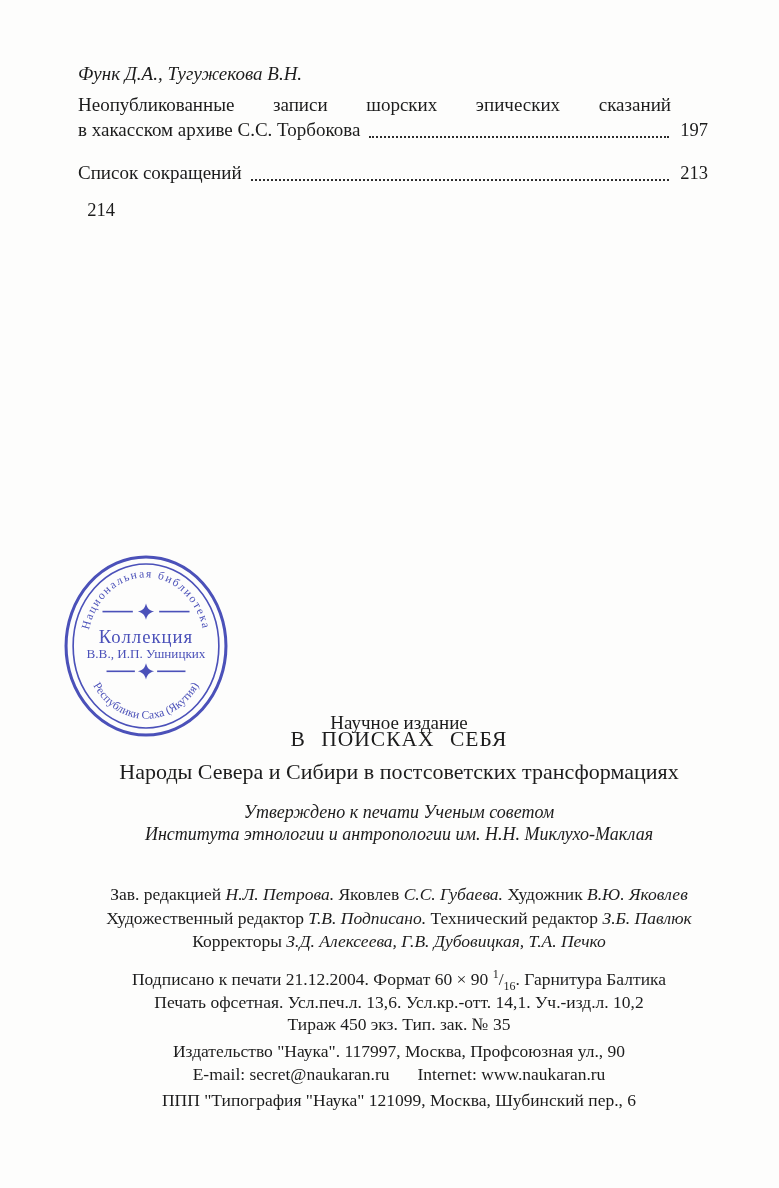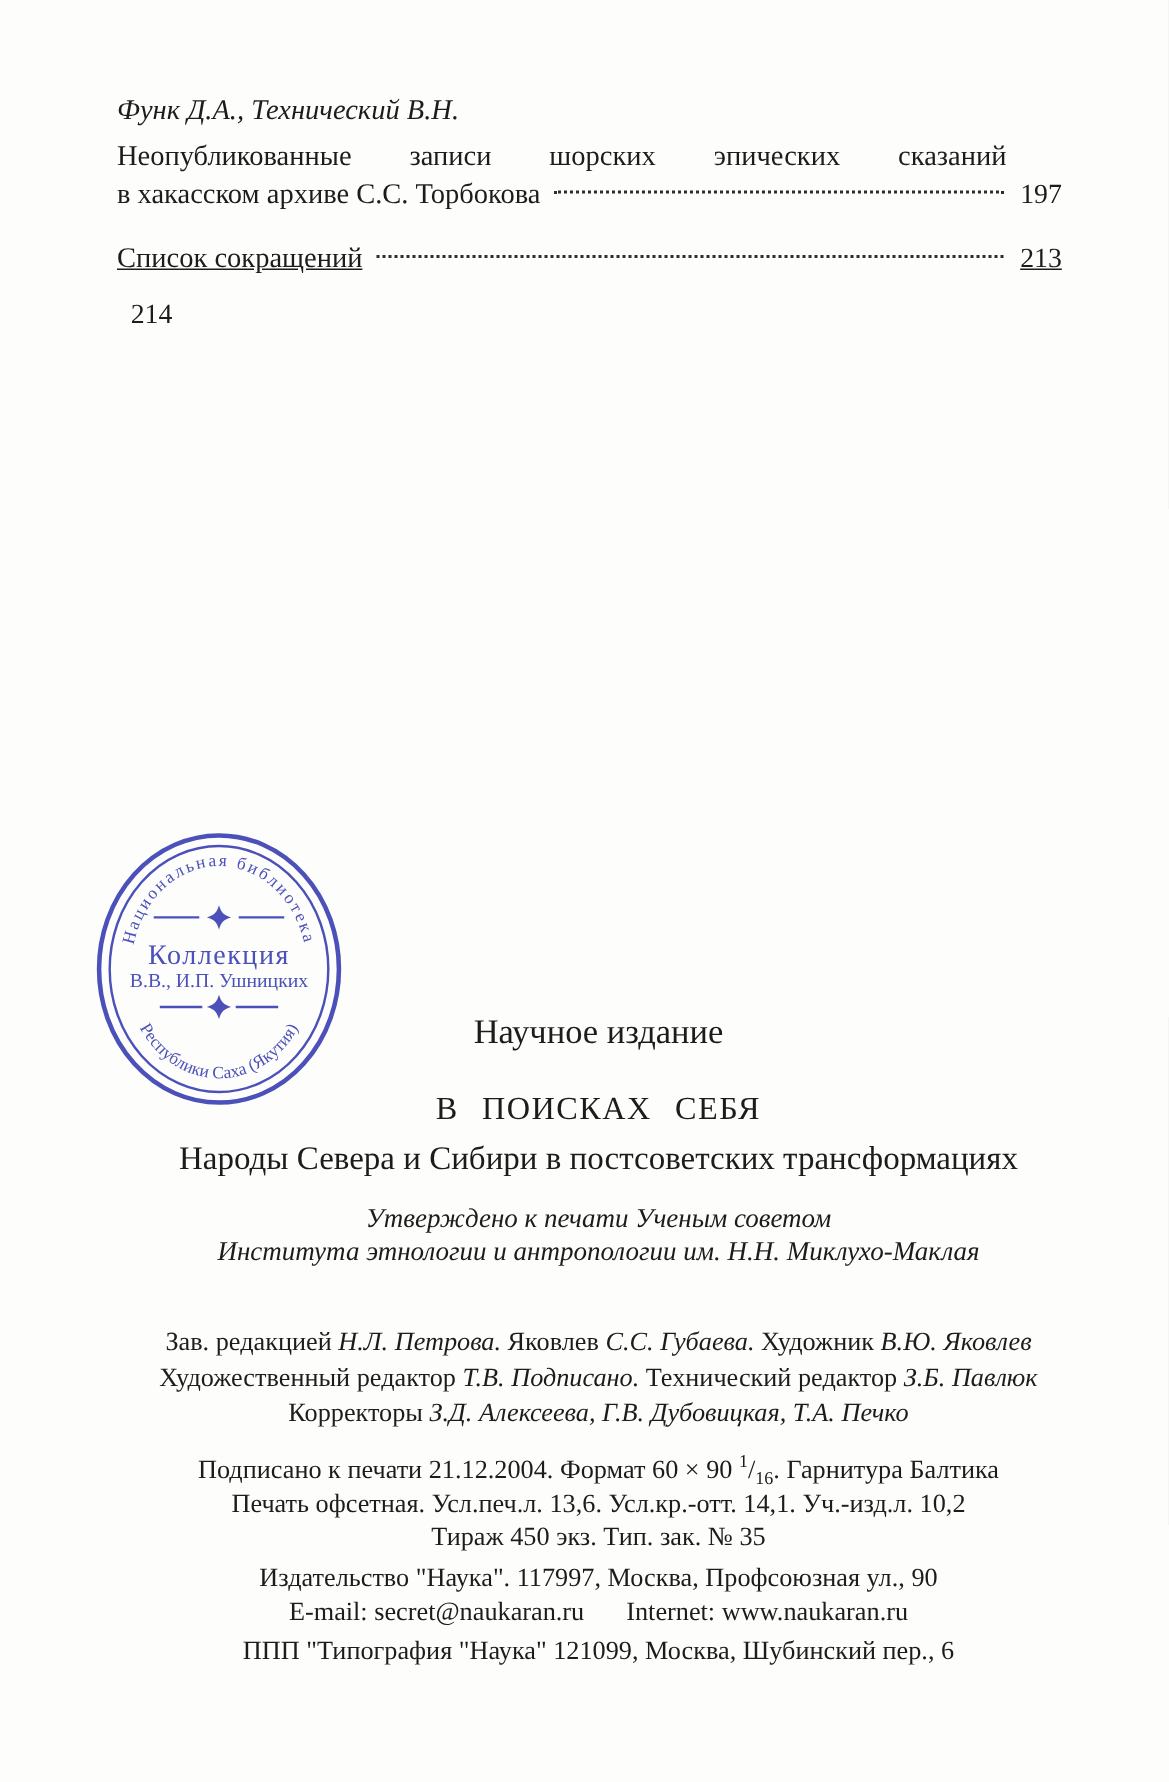--- a/index.html
+++ b/index.html
@@ -17,57 +17,57 @@
   }
 
   
   .toc { position:absolute; left:78px; top:62px; width:639px; }
   .toc-authors {
     font-style:italic; font-size:19px; line-height:24px; margin-bottom:6px;
   }
   .toc-row { display:flex; align-items:baseline; font-size:19px; line-height:25px; }
   .toc-main { flex:1 1 auto; min-width:0; }
   .toc-just { text-align:justify; text-align-last:justify; }
-  .toc-flex { display:flex; align-items:center; }
+  .toc-flex { display:flex; align-items:flex-end; }
   .leader {
     flex:1 1 auto;
     border-bottom:2.4px dotted #2d2d2d;
     margin:0 2px 4px 9px;
     height:1px;
   }
   .toc-page { flex:0 0 46px; text-align:center; font-size:18.5px; }
-  .gap-lg { margin-top:17px;text-decoration:underline; }
+  .gap-lg { margin-top:17px; }
   .gap-md { margin-top:12px; }
 
   
   .stamp { position:absolute; left:62px; top:552px; width:168px; height:188px; opacity:.93; }
   .stamp text { font-family:"Liberation Serif", "DejaVu Serif", serif; }
 
   
   .cblock { position:absolute; left:18px; width:762px; text-align:center; }
-  .edition { top:675px; font-size:23px; }
+  .edition { top:712px; font-size:19px; }
   .book-title { top:727px; font-size:21.5px; letter-spacing:1px; word-spacing:9px; }
   .book-subtitle { top:759px; font-size:22px; }
   .approval { top:802px; font-style:italic; font-size:18px; line-height:21.5px; font-weight:500; }
   .staff { top:883px; font-size:17.5px; line-height:23.5px; }
   .printinfo { top:968px; font-size:17.5px; line-height:22.5px; }
   .publisher { top:1040px; font-size:17.5px; line-height:23px; }
   .publisher .line3 { margin-top:3px; }
   .ital { font-style:italic; }
   .printinfo sup { font-size:12px; line-height:0; }
   .printinfo sub { font-size:12px; line-height:0; }
   .pub-gap { display:inline-block; width:28px; }
 </style>
 </head>
 <body>
 
 <div class="page">
 
   <div class="toc">
-    <div class="toc-authors">Функ Д.А., Технический В.Н.</div>
+    <div class="toc-authors">Функ Д.А., Тугужекова В.Н.</div>
     <div class="toc-row">
       <div class="toc-main toc-just">Неопубликованные записи шорских эпических сказаний</div>
       <div class="toc-page"></div>
     </div>
     <div class="toc-row">
       <div class="toc-main toc-flex">
         <span>в хакасском архиве С.С. Торбокова</span>
         <span class="leader"></span>
       </div>
       <div class="toc-page">197</div>

